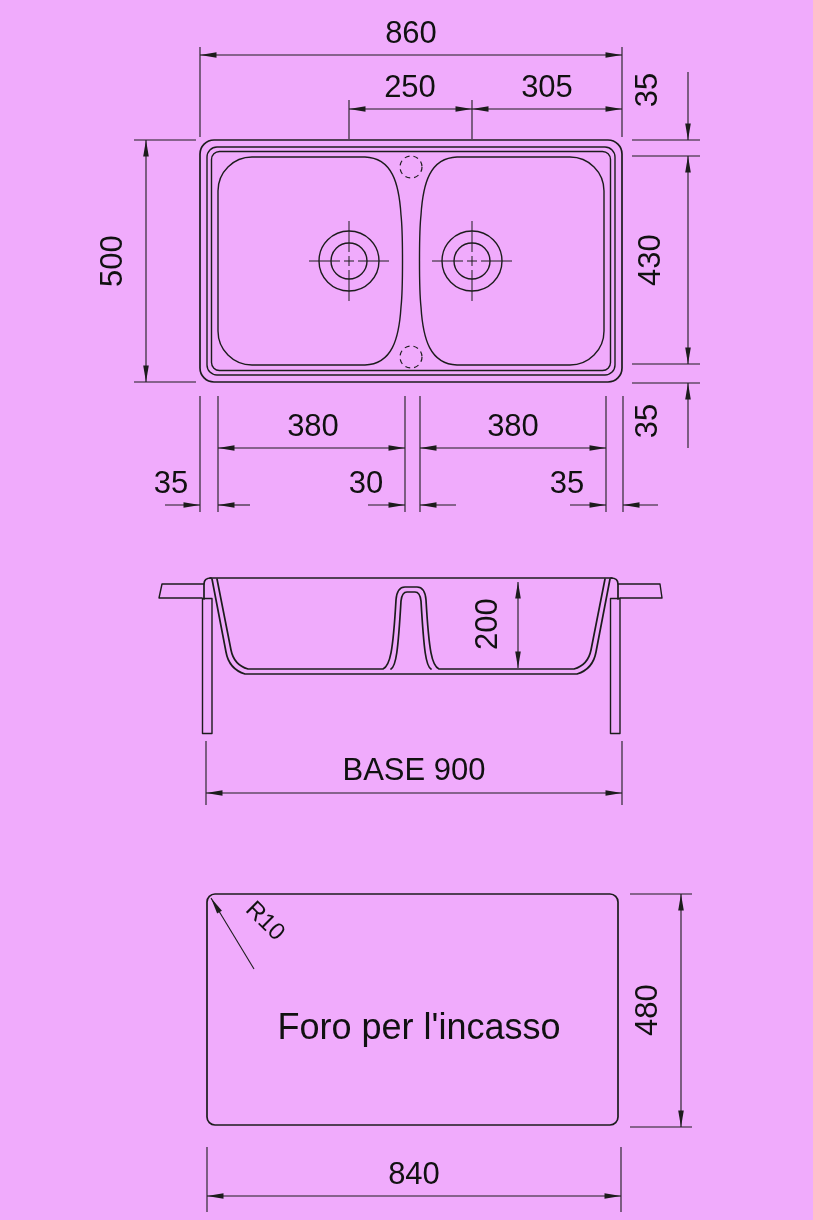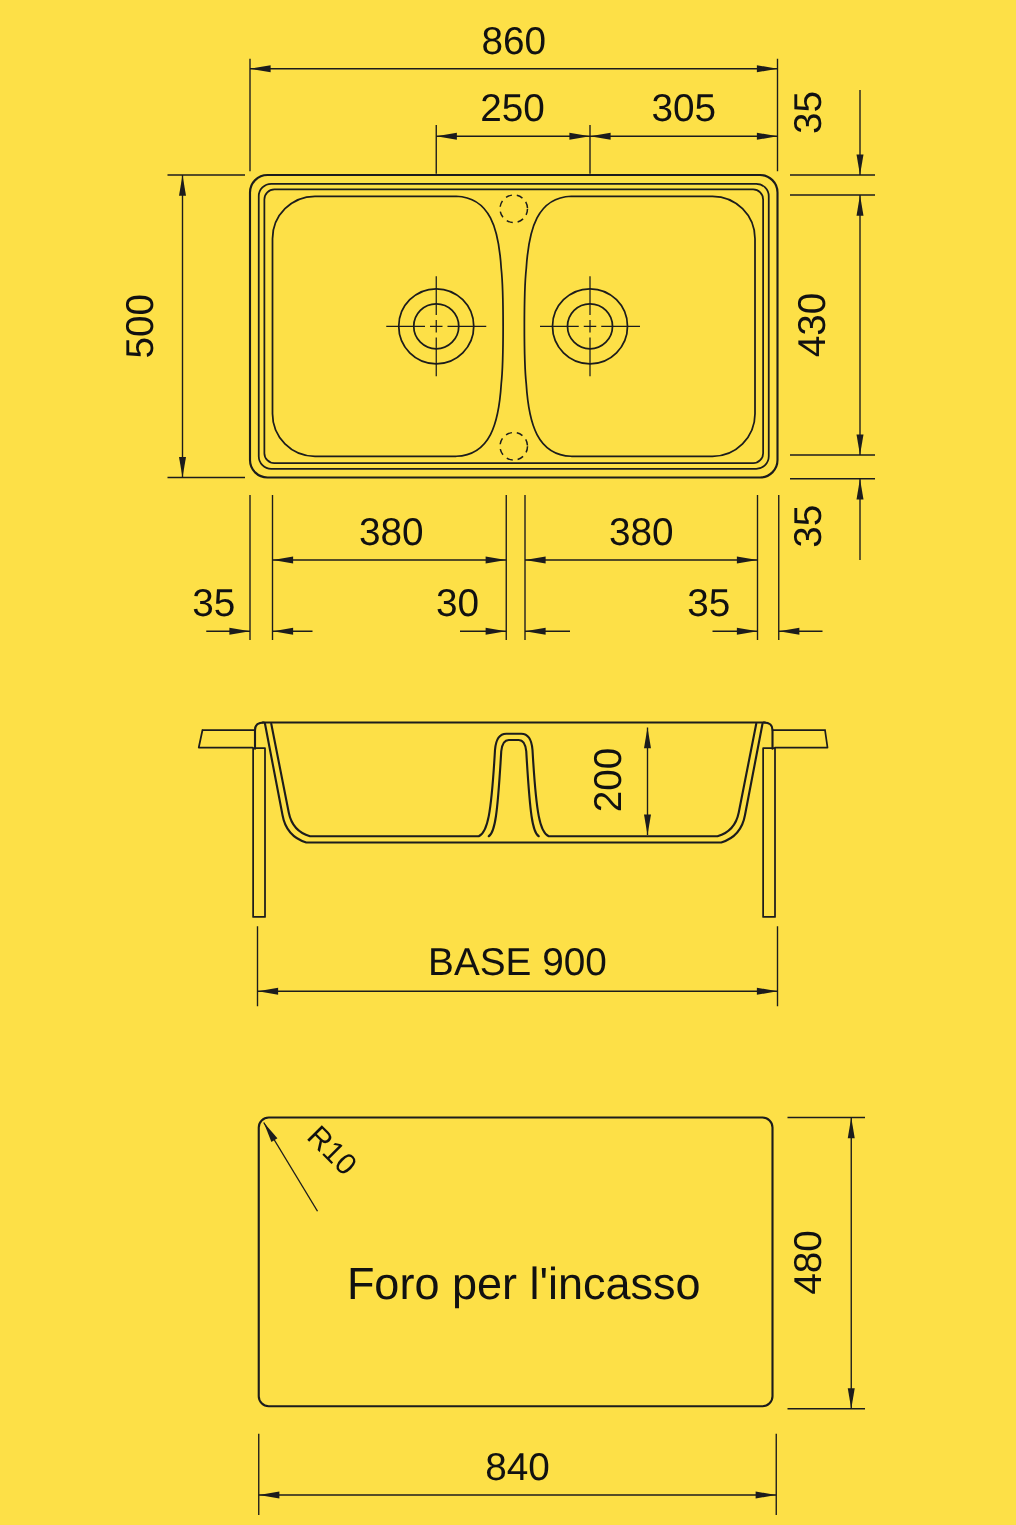--- a/index.html
+++ b/index.html
@@ -1,16 +1,16 @@
 <!DOCTYPE html>
 <html><head>
 <meta charset="utf-8">
 <style>
   html,body{margin:0;padding:0;background:#ffffff;}
-  .canvas{position:relative;width:813px;height:1220px;background:#fde047;overflow:hidden;}
+  .canvas{position:relative;width:813px;height:1220px;background:#f0abfc;overflow:hidden;}
   svg{display:block;}
   .obj{fill:none;stroke:#1c1c1c;stroke-width:1.7;stroke-linejoin:round;stroke-linecap:round;}
   .obj2{fill:none;stroke:#1c1c1c;stroke-width:1.4;stroke-linejoin:round;stroke-linecap:round;}
   .thin{fill:none;stroke:#1c1c1c;stroke-width:1.1;stroke-linecap:butt;}
   .dashc{fill:none;stroke:#1c1c1c;stroke-width:1.2;stroke-dasharray:5 4;}
   .cline{fill:none;stroke:#1c1c1c;stroke-width:1.0;stroke-dasharray:31 4 10 4;}
   .dim-text{font-family:"Liberation Sans",sans-serif;font-size:31px;fill:#111;}
   .dim-text-sm{font-family:"Liberation Sans",sans-serif;font-size:24px;fill:#111;}
   .label-text{font-family:"Liberation Sans",sans-serif;font-size:36px;fill:#111;}
 </style>

